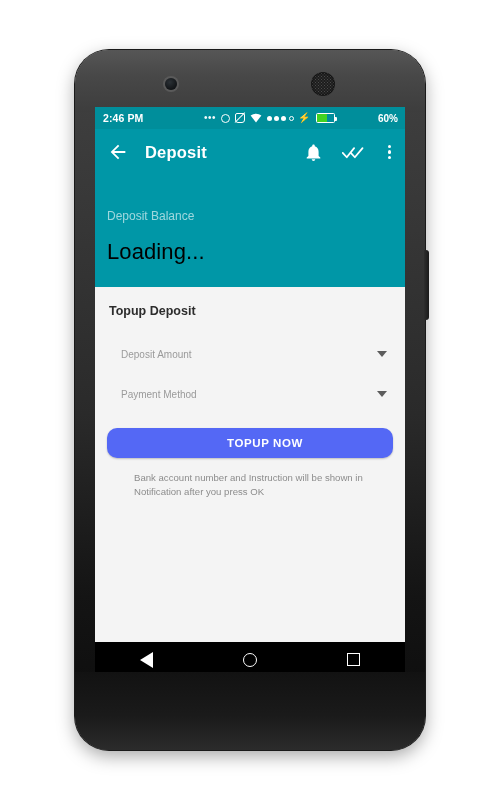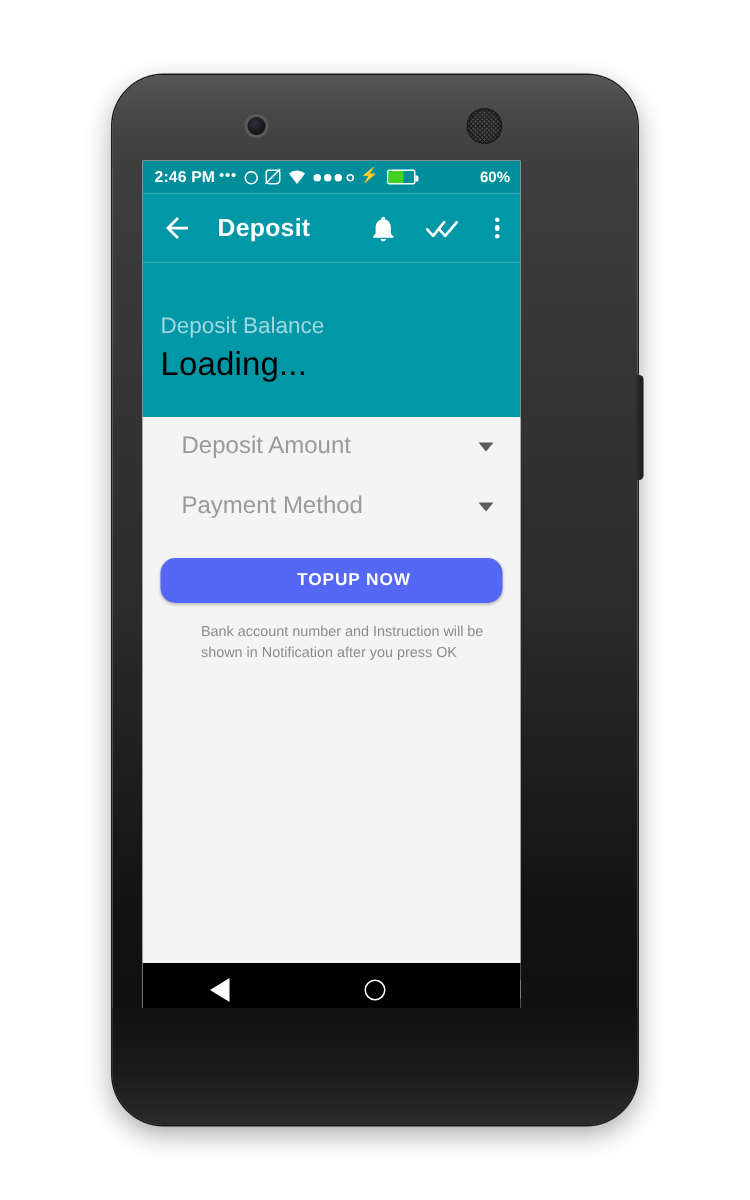--- a/index.html
+++ b/index.html
@@ -49,21 +49,21 @@
   #device-bezel-bottom{
     position:absolute; left:0; bottom:0; width:350px; height:78px;
     border-bottom-left-radius:34px; border-bottom-right-radius:34px;
     background:linear-gradient(180deg,#121212 0%,#1a1a1a 55%,#2b2b2b 100%);
   }
 
   
   #screen{
     position:absolute;
     left:20px; top:57px;
-    width:252px; height:570px;
+    width:310px; height:570px;
     background:#f4f4f4;
     overflow:hidden;
   }
 
   
   #status-bar{
     height:22px; background:#008E9B;
     display:flex; align-items:center;
     padding:0 7px 0 8px;
     color:#fff;
@@ -114,38 +114,38 @@
   .tb-icon{ cursor:pointer; display:flex; align-items:center; justify-content:center; }
   #overflow-menu-icon{ display:flex; flex-direction:column; gap:2.4px; padding:2px 4px; cursor:pointer;}
   #overflow-menu-icon span{ width:3.2px; height:3.2px; background:#fff; border-radius:50%; }
 
   
   #balance-header{
     background:#0097A7;
     padding:34px 12px 22px 12px;
   }
   #balance-label{
-    font-size:15px; color:rgba(255,255,255,.62); margin-bottom:4px;
+    font-size:12px; color:rgba(255,255,255,.62); margin-bottom:16px;
   }
   #balance-value{
     font-size:22px; color:#000000; letter-spacing:.1px;
   }
 
   
   #content{ background:#f4f4f4; padding:0 12px; height:100%; }
   #section-title{
     font-size:12.5px; color:#2c2c2c; font-weight:bold;
     padding:17px 0 16px 2px;
   }
   .spinner{
     position:relative;
     height:40px; display:flex; align-items:center;
     padding:0 6px 0 14px; cursor:pointer;
   }
-  .spinner-label{ font-size:16px; color:#9a9a9a; }
+  .spinner-label{ font-size:10px; color:#9a9a9a; }
   .caret{
     margin-left:auto;
     width:0; height:0;
     border-left:5px solid transparent;
     border-right:5px solid transparent;
     border-top:6px solid #5c5c5c;
   }
   #topup-now-button{
     margin-top:14px;
     height:30px; width:100%;
@@ -252,20 +252,21 @@
         </div>
       </div>
     </div>
 
     <div id="balance-header">
       <div id="balance-label">Deposit Balance</div>
       <div id="balance-value">Loading...</div>
     </div>
 
     <div id="content">
+      <div id="section-title">Topup Deposit</div>
 
       <div class="spinner">
         <span class="spinner-label">Deposit Amount</span>
         <span class="caret"></span>
       </div>
 
       <div class="spinner">
         <span class="spinner-label">Payment Method</span>
         <span class="caret"></span>
       </div>

